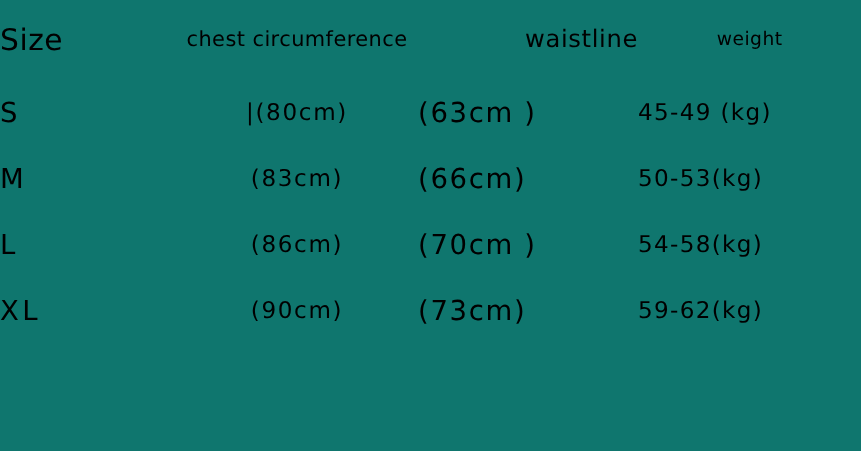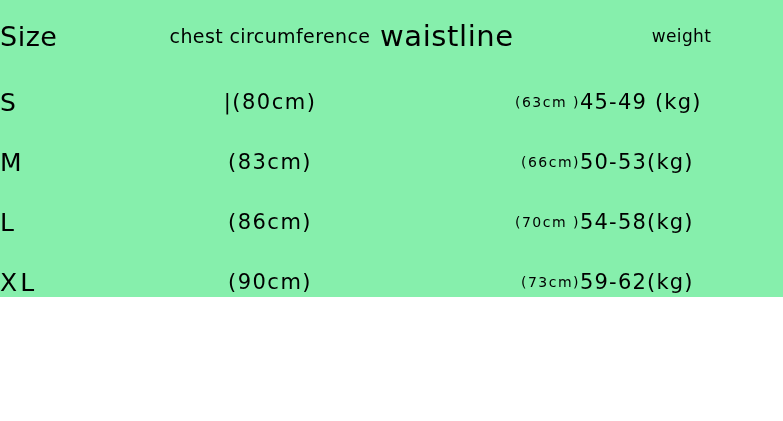--- a/index.html
+++ b/index.html
@@ -10,22 +10,22 @@
   body {
     width: 783px;
     height: 421px;
     font-family: "DejaVu Sans", sans-serif;
     color: #000000;
     overflow: hidden;
   }
   .sheet {
     position: relative;
     width: 783px;
-    height: 297px;
-    background: #86efac;
+    height: 410px;
+    background: #0f766e;
   }
   table.size-table {
     width: 783px;
     border-collapse: collapse;
     table-layout: fixed;
   }
   table.size-table th,
   table.size-table td {
     border: none;
     padding: 0;
@@ -47,22 +47,22 @@
     letter-spacing: 0.5px;
     text-align: left;
     padding-left: 22px;
   }
   .hdr-chest {
     font-size: 19px;
     text-align: center;
     letter-spacing: 0.4px;
   }
   .hdr-waist {
-    font-size: 29px;
-    text-align: left;
+    font-size: 22px;
+    text-align: right;
     letter-spacing: 0.6px;
   }
   .hdr-weight {
     font-size: 17px;
     text-align: center;
     letter-spacing: 0.4px;
   }
   tbody tr {
     height: 60px;
   }
@@ -71,22 +71,22 @@
     text-align: left;
     padding-left: 38px;
     letter-spacing: 2px;
   }
   .cell-chest {
     font-size: 21px;
     text-align: center;
     letter-spacing: 1.5px;
   }
   .cell-waist {
-    font-size: 14px;
-    text-align: right;
+    font-size: 25px;
+    text-align: left;
     letter-spacing: 1.5px;
   }
   .cell-weight {
     font-size: 21px;
     text-align: left;
     letter-spacing: 1.2px;
   }
   
   .nudge-r1-chest { padding-left: 6px; }
   .nudge-r1-waist { padding-left: 12px; }

